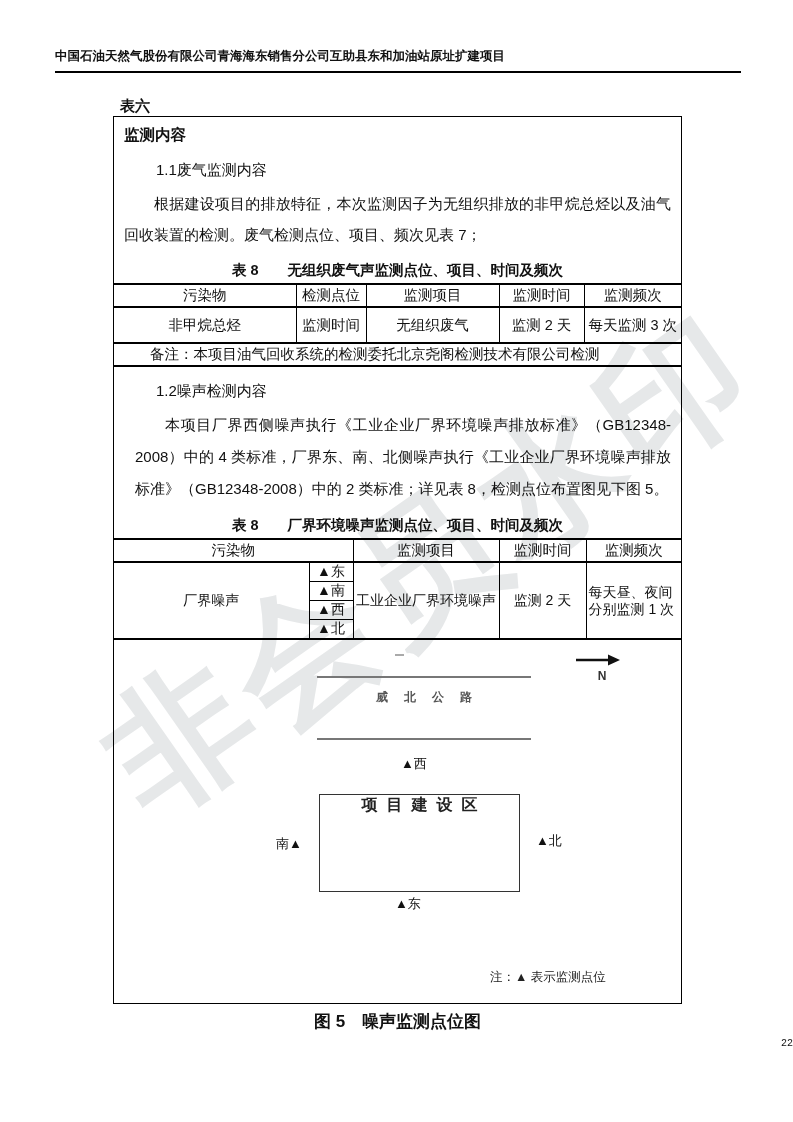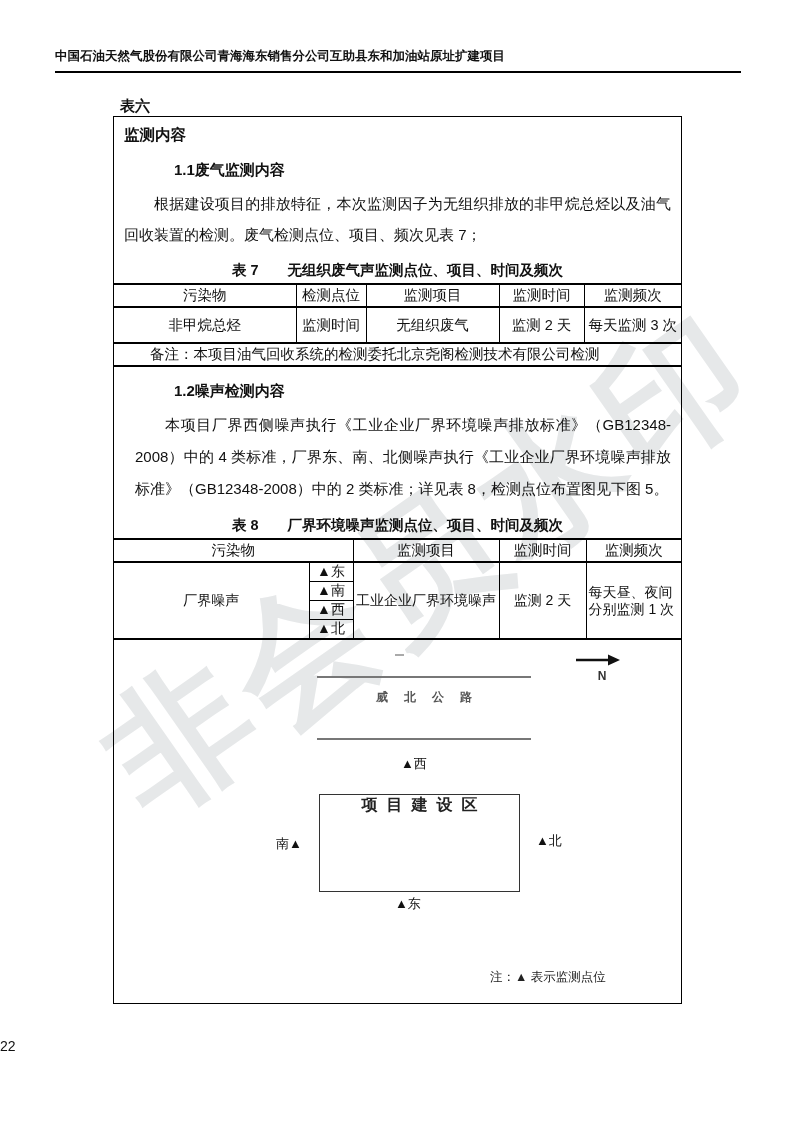--- a/index.html
+++ b/index.html
@@ -20,21 +20,21 @@
     border-bottom:2px solid #000; padding-bottom:6px; text-align:left; }
   .header-title { font-size:12.5px; font-weight:bold; }
 
   .table-label { position:absolute; left:120px; top:97px; font-size:15px; font-weight:bold; }
 
   
   .doc-box { position:absolute; left:113px; top:116px; width:569px; height:888px;
     border:1.5px solid #000; background:transparent; }
 
   .sec-title { margin:8px 0 0 10px; font-size:15.5px; font-weight:bold; }
-  .sub-heading { margin:15px 0 0 60px; font-size:15px; font-weight:bold; }
+  .sub-heading { margin:15px 0 0 42px; font-size:15px; font-weight:normal; }
   .body-para { margin:8px 10px 0 10px; font-size:15px; line-height:31px;
     text-align:justify; text-indent:2em; }
   .body-para.p2 { line-height:32px;margin-left:21px; }
 
   .tbl-title { margin-top:11px; text-align:center; font-size:14.5px; font-weight:bold; }
 
   table { width:100%; border-collapse:collapse; table-layout:fixed;
     font-size:14.5px; margin-top:3px;
     border-top:2.5px solid #000; border-bottom:2.5px solid #000; }
   th, td { border:1px solid #000; border-top:none; text-align:center;
@@ -64,22 +64,22 @@
   .mp-south { left:162px; top:192px; }
   .mp-north { left:422px; top:189px; }
   .mp-east { left:281px; top:252px; }
   .area-box { position:absolute; left:205px; top:151px; width:201px; height:98px;
     border:1.5px solid #333; display:flex; align-items:flex-start; justify-content:center; }
   .area-label { font-size:16px; font-weight:bold; letter-spacing:9px; padding-left:9px; color:#222; }
   .fig-note { position:absolute; left:376px; top:326px; font-size:12.5px; color:#222; }
 
   .fig-caption { margin-top:5px; text-align:center; font-size:17px; font-weight:bold; }
 
-  .page-number { position:absolute; left:0; top:1038px; width:100%; text-align:left;
-    font-size:14px; font-family:Liberation Sans, sans-serif; }
+  .page-number { position:absolute; left:0; top:1038px; width:100%; text-align:right;
+    font-size:10px; font-family:Liberation Mono, monospace; }
 </style>
 </head>
 <body>
 
 <div class="page">
 
   <div class="watermark">非会员水印</div>
 
   <div class="content-layer">
 
@@ -90,21 +90,21 @@
     <div class="table-label">表六</div>
 
     <div class="doc-box">
 
       <div class="sec-title">监测内容</div>
 
       <div class="sub-heading">1.1废气监测内容</div>
 
       <div class="body-para">根据建设项目的排放特征，本次监测因子为无组织排放的非甲烷总烃以及油气回收装置的检测。废气检测点位、项目、频次见表 7；</div>
 
-      <div class="tbl-title">表 7　　无组织废气声监测点位、项目、时间及频次</div>
+      <div class="tbl-title">表 8　　无组织废气声监测点位、项目、时间及频次</div>
 
       <table class="t7">
         <colgroup>
           <col style="width:182px">
             <col style="width:70px">
             <col style="width:133px">
             <col style="width:85px">
             <col style="width:97px">
         </colgroup>
         <thead>
@@ -192,19 +192,20 @@
         <div class="mpoint mp-north">▲北</div>
         <div class="mpoint mp-east">▲东</div>
 
         <div class="area-box">
           <div class="area-label">项目建设区</div>
         </div>
 
         <div class="fig-note">注：▲ 表示监测点位</div>
       </div>
 
+      <div class="fig-caption">图 5　噪声监测点位图</div>
 
     </div>
 
     <div class="page-number">22</div>
 
   </div>
 </div>
 
 </body></html>

